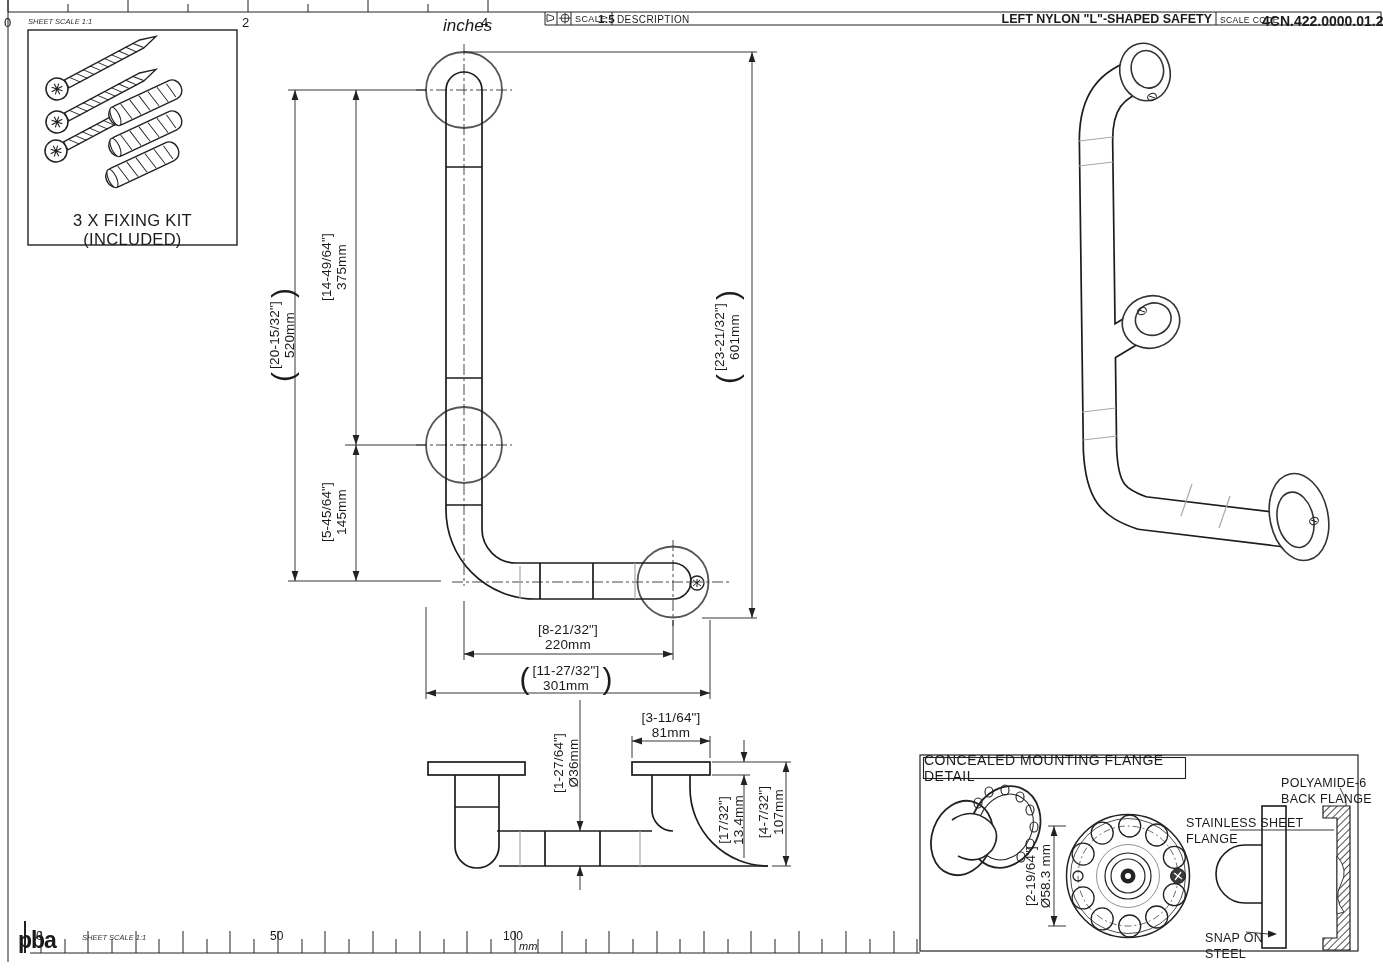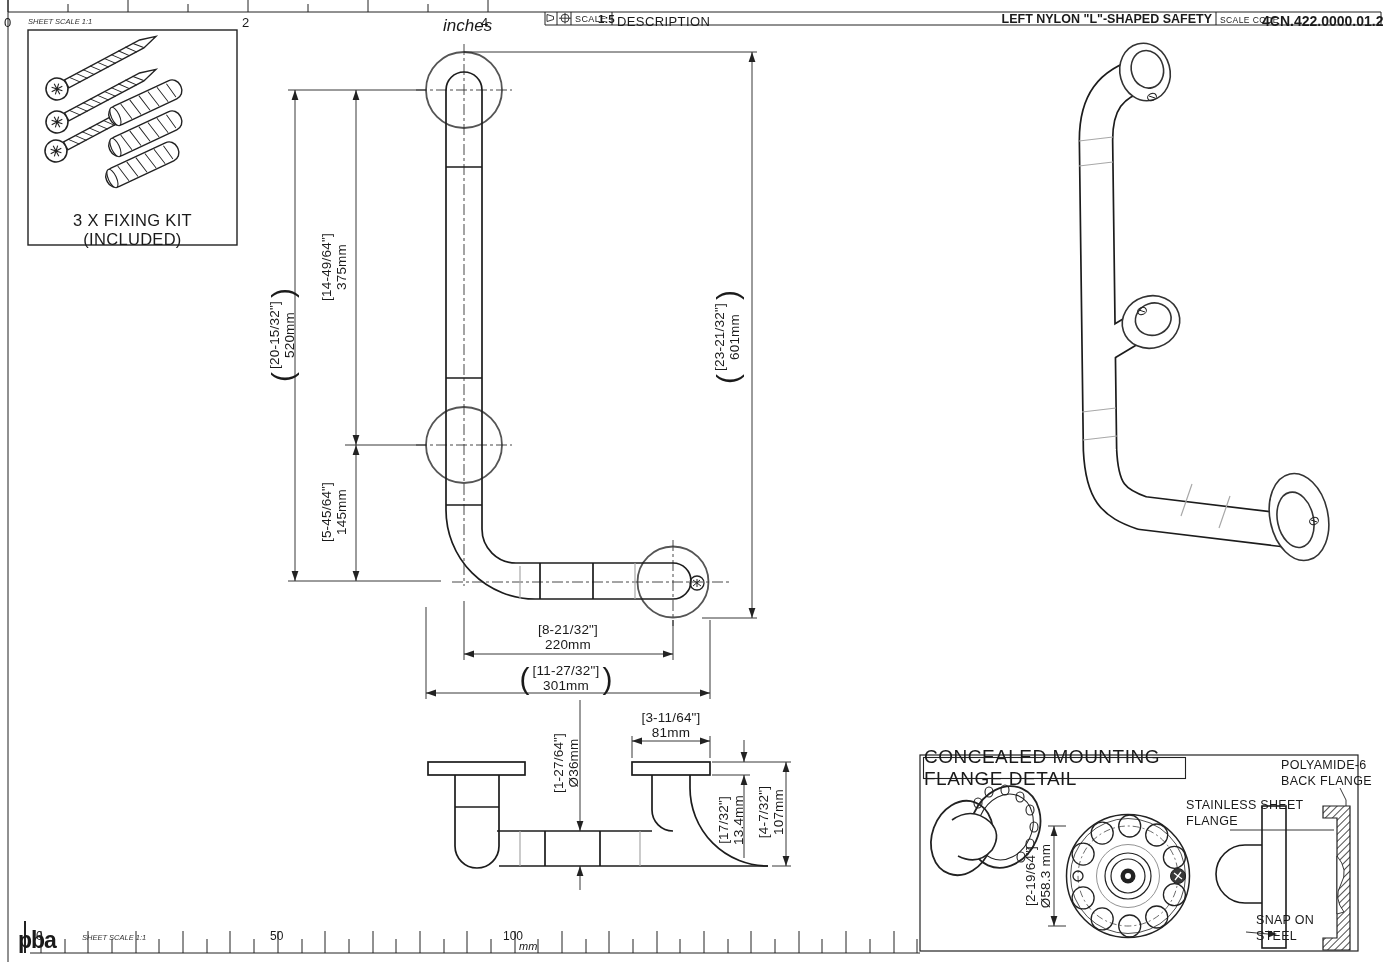--- a/index.html
+++ b/index.html
@@ -20,24 +20,24 @@
   
   .dimlab {
     position:absolute; display:flex; align-items:center; gap:3px;
     transform: translate(-50%,-50%) rotate(-90deg);
     white-space:nowrap;
   }
   .dimlab.horiz { transform: translate(-50%,-50%); }
   .stack { display:flex; flex-direction:column; align-items:center;
            line-height:1.12; font-size:13.5px; letter-spacing:.2px; }
   .par { font-size:30px; font-weight:normal; line-height:.9; }
-  .lbl2 { position:absolute; font-size:12.5px; line-height:15.5px; letter-spacing:.3px; }
+  .lbl2 { position:absolute; font-size:12.5px; line-height:15.5px; letter-spacing:.3px;margin-top:18px; }
   .boxtitle {
     position:absolute; display:flex; align-items:center; justify-content:center;
-    font-size:19px; letter-spacing:.5px;
+    font-size:14px; letter-spacing:.5px;
   }
   .kitlabel { position:absolute; text-align:center; font-size:16.5px; letter-spacing:.3px; }
 </style>
 </head>
 <body>
 
 <div id="sheet">
 
 <svg class="linework" width="1383" height="973" viewBox="0 0 1383 973">
   <defs>
@@ -298,21 +298,21 @@
 </svg>
 
 <div class="t" style="left:4px;top:15px;font-size:13px">0</div>
 <div class="t" style="left:242px;top:15px;font-size:13px">2</div>
 <div class="t" style="left:481px;top:15px;font-size:13px">4</div>
 <div class="t it" style="left:28px;top:17px;font-size:7.5px;color:#333">SHEET SCALE 1:1</div>
 <div class="t it" style="left:443px;top:16px;font-size:17px">inches</div>
 
 <div class="t cap" style="left:575px;top:14px;font-size:9px">SCALE</div>
 <div class="t b" style="left:598px;top:12.5px;font-size:11.5px">1:5</div>
-<div class="t cap" style="left:617px;top:14px;font-size:13px">DESCRIPTION</div>
+<div class="t cap" style="left:617px;top:14px;font-size:10px">DESCRIPTION</div>
 <div class="t b" style="right:171px;top:12px;font-size:12.5px">LEFT NYLON "L"-SHAPED SAFETY</div>
 <div class="t cap" style="left:1220px;top:15px;font-size:8.5px">SCALE CODE</div>
 <div class="t b" style="left:1262px;top:12.5px;font-size:14px">4CN.422.0000.01.2</div>
 
 <div class="kitlabel" style="left:28px;top:211px;width:209px">3 X FIXING KIT (INCLUDED)</div>
 
 <div class="dimlab" style="left:282px;top:335px">
   <span class="par">(</span>
   <span class="stack">
     <span>[20-15/32"]</span>
@@ -382,21 +382,21 @@
 
 <div class="boxtitle" style="left:924px;top:758px;width:261px;height:20px">CONCEALED MOUNTING FLANGE DETAIL</div>
 <div class="lbl2" style="left:1186px;top:798px">
   <div>STAINLESS SHEET</div>
   <div>FLANGE</div>
 </div>
 <div class="lbl2" style="left:1281px;top:758px">
   <div>POLYAMIDE-6</div>
   <div>BACK FLANGE</div>
 </div>
-<div class="lbl2" style="left:1256px;top:913px">
+<div class="lbl2" style="left:1205px;top:913px">
   <div>SNAP ON</div>
   <div>STEEL</div>
 </div>
 <div class="dimlab" style="left:1038px;top:876px">
   <span class="stack">
     <span>[2-19/64"]</span>
     <span>Ø58.3 mm</span>
   </span>
 </div>
 

